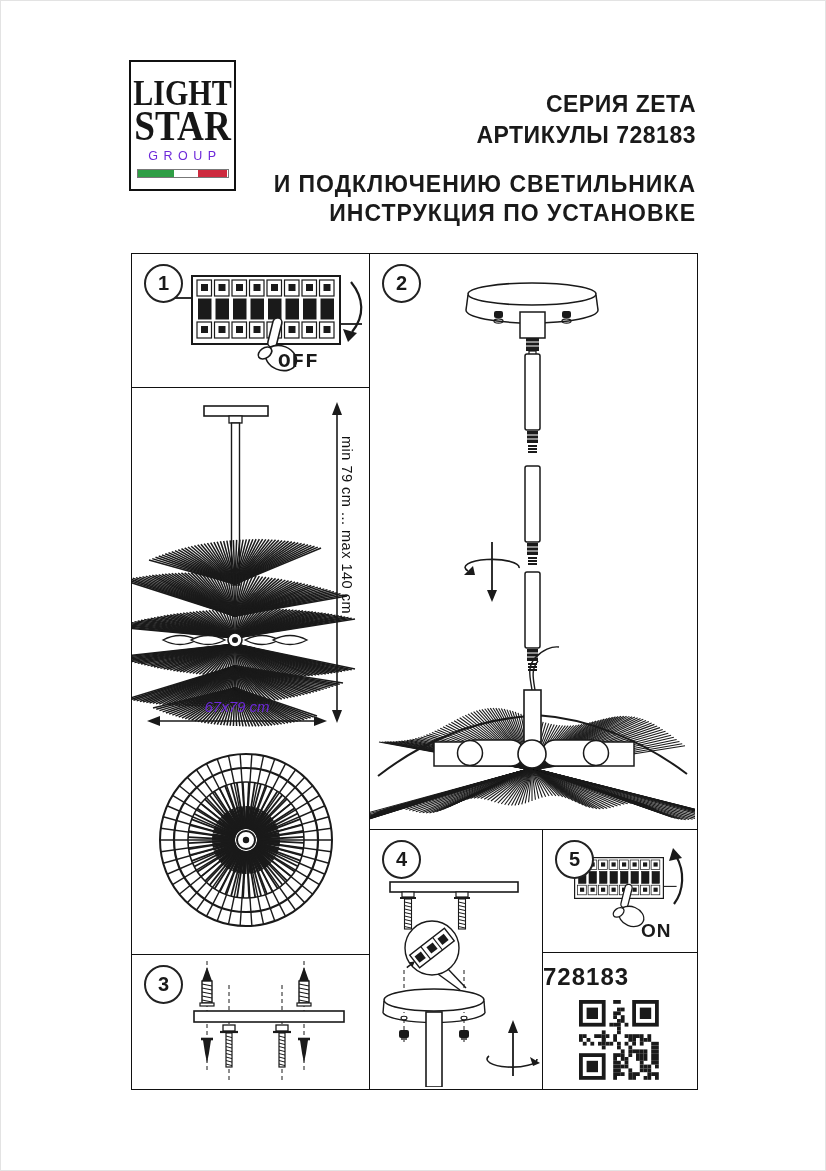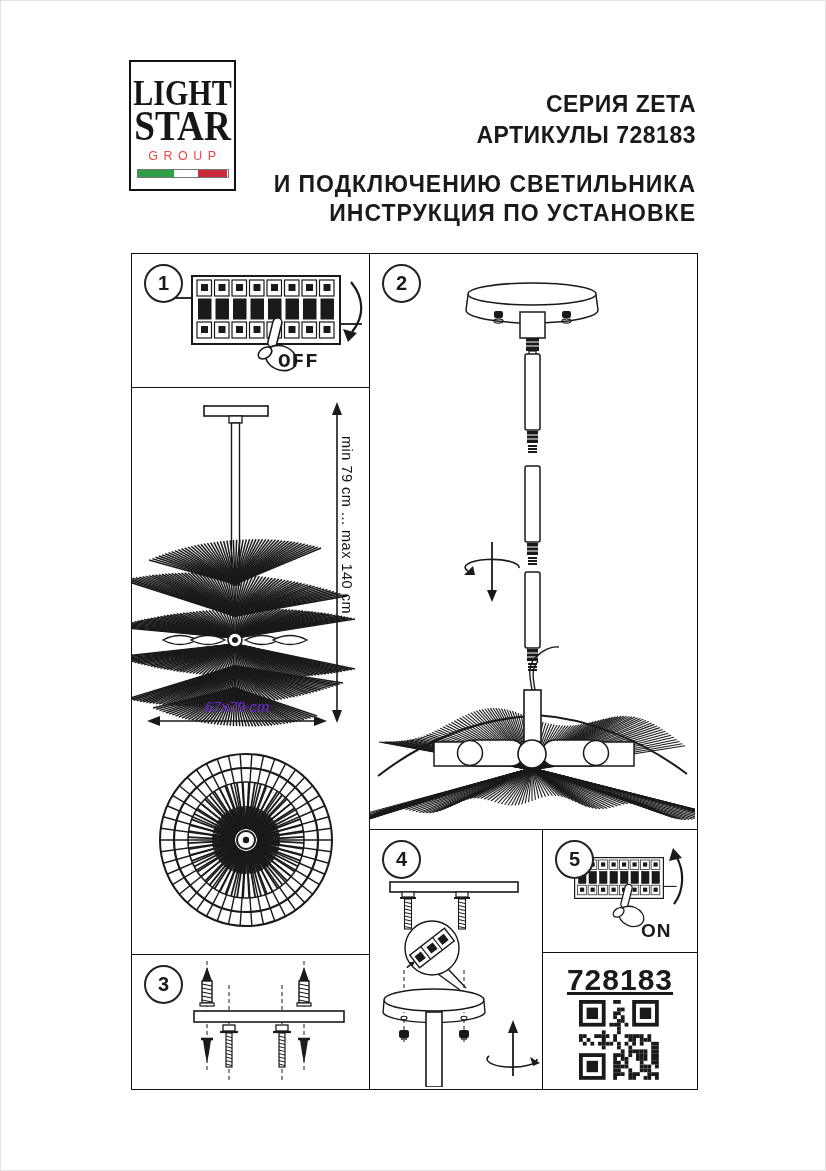--- a/index.html
+++ b/index.html
@@ -5,38 +5,38 @@
   html,body{margin:0;padding:0;background:#fff;}
   .page{position:relative;width:826px;height:1171px;background:#fff;overflow:hidden;
         font-family:"Liberation Sans",sans-serif;color:#1a1a1a;border:1px solid #e3e3e3;box-sizing:border-box;}
   
   .logo-box{position:absolute;left:128px;top:59px;width:107px;height:131px;border:2.5px solid #111;
             box-sizing:border-box;text-align:center;background:#fff;}
   .logo-light{margin-top:16px;font-family:"Liberation Serif",serif;font-weight:700;font-size:30px;line-height:30px;
               transform:scale(1.0,1.18);letter-spacing:0px;color:#161616;}
   .logo-star{font-family:"Liberation Serif",serif;font-weight:700;font-size:38px;line-height:36px;
              transform:scale(0.98,1.1);color:#161616;}
-  .logo-group{margin-top:5px;font-size:12.5px;letter-spacing:5.5px;color:#ef4444;text-indent:5px;}
+  .logo-group{margin-top:5px;font-size:12.5px;letter-spacing:5.5px;color:#6d28d9;text-indent:5px;}
   .logo-flag{margin:6px auto 0;width:92px;height:9px;display:flex;border:1px solid #777;box-sizing:border-box;}
   .logo-flag div{height:100%;}
   
   .hdr{position:absolute;right:129px;text-align:right;font-weight:700;margin-top:26px;}
   .hdr-top{top:62px;font-size:23px;line-height:31px;letter-spacing:.5px;}
   .hdr-title{top:143px;font-size:23px;line-height:29px;letter-spacing:1px;}
   
   .grid{position:absolute;left:130px;top:252px;width:567px;height:837px;}
   .panel{position:absolute;border:1.8px solid #111;box-sizing:border-box;background:#fff;}
   .badge{position:absolute;left:12px;top:10px;width:35px;height:35px;border:2px solid #222;border-radius:50%;
          display:flex;align-items:center;justify-content:center;font-size:20px;font-weight:700;background:#fff;z-index:3;}
   .lbl{position:absolute;font-weight:700;z-index:3;}
   svg{position:absolute;left:0;top:0;}
   .dimv{position:absolute;left:207px;top:48px;height:270px;writing-mode:vertical-rl;
         font-size:14.5px;letter-spacing:.5px;color:#111;z-index:2;}
   .dimh{position:absolute;left:0;top:310px;width:210px;text-align:center;font-size:15px;color:#6d28d9;z-index:2;font-style:italic;}
-  .qr-num{position:absolute;left:0;top:10px;width:100%;text-align:center;font-size:30px;font-weight:700;letter-spacing:1px;text-decoration:underline;}
+  .qr-num{position:absolute;left:0;top:10px;width:100%;font-size:24px;font-weight:700;letter-spacing:1px;}
 </style>
 </head>
 <body>
 
 <div class="page">
 
   <div class="logo-box">
     <div class="logo-light">LIGHT</div>
     <div class="logo-star">STAR</div>
     <div class="logo-group">GROUP</div>

